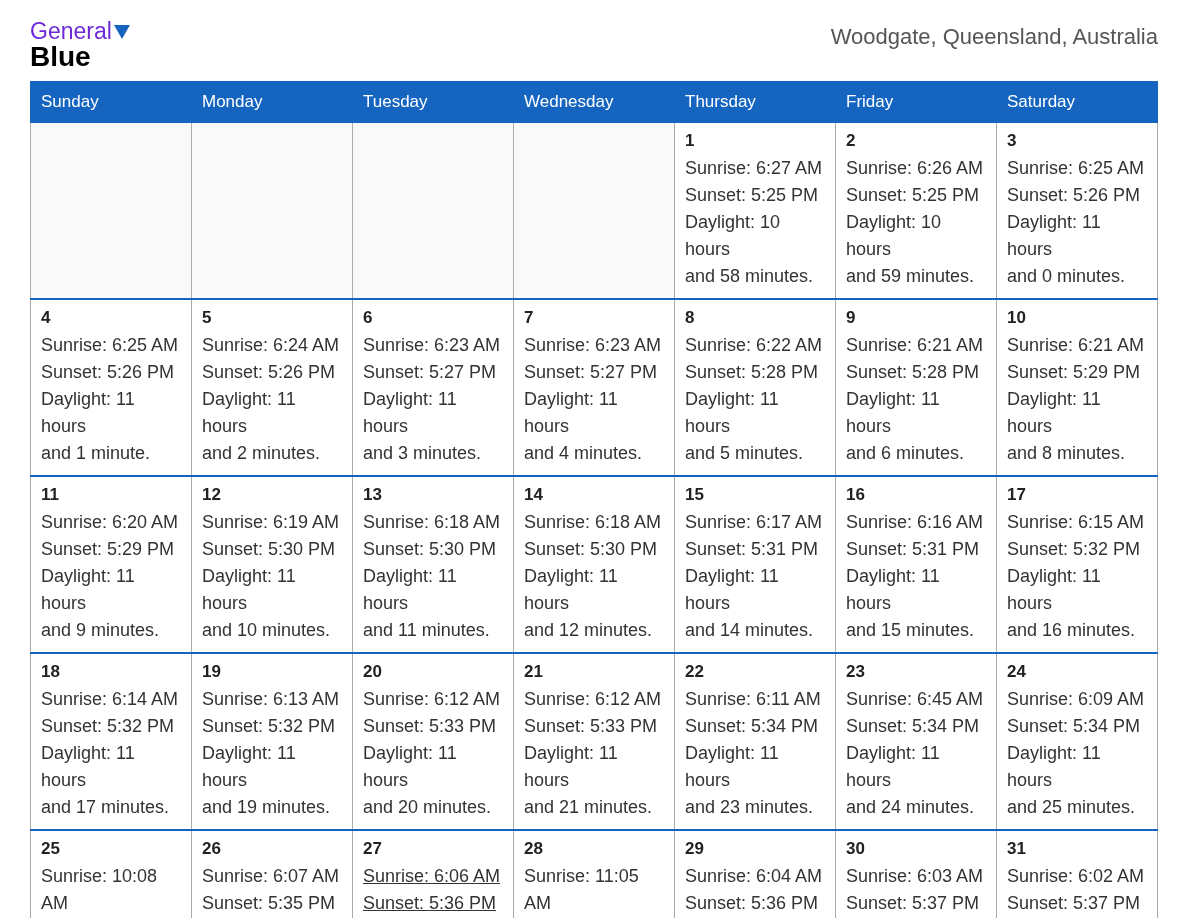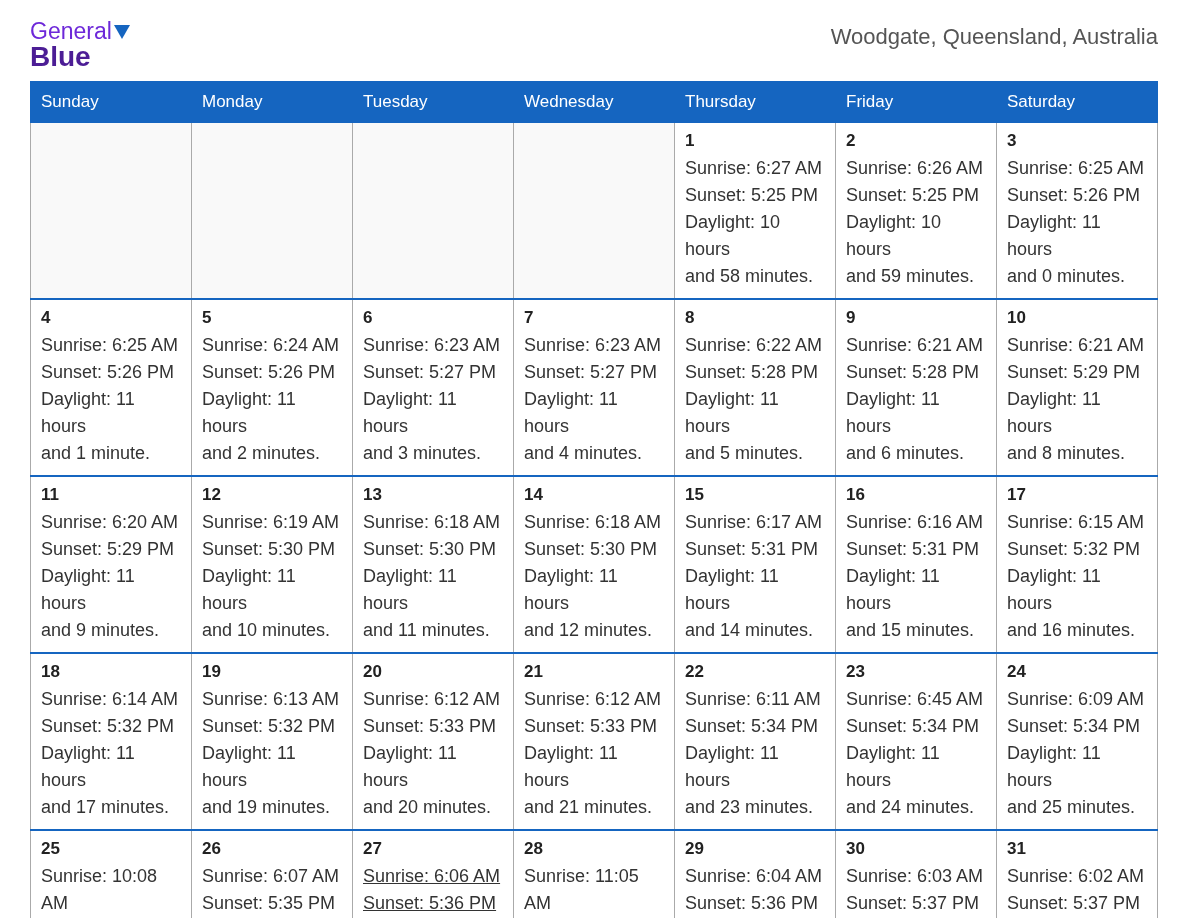--- a/index.html
+++ b/index.html
@@ -24,21 +24,21 @@
     }
     .logo-general {
       font-size: 23px;
       font-weight: normal;
       color: #6d28d9;
       line-height: 1;
     }
     .logo-blue {
       font-size: 28px;
       font-weight: bold;
-      color: #4c1d95;
+      color: #000000;
       line-height: 1;
     }
     .logo-triangle {
       display: inline-block;
       width: 0;
       height: 0;
       border-left: 8px solid transparent;
       border-right: 8px solid transparent;
       border-top: 14px solid #1565c0;
       margin-left: 2px;

